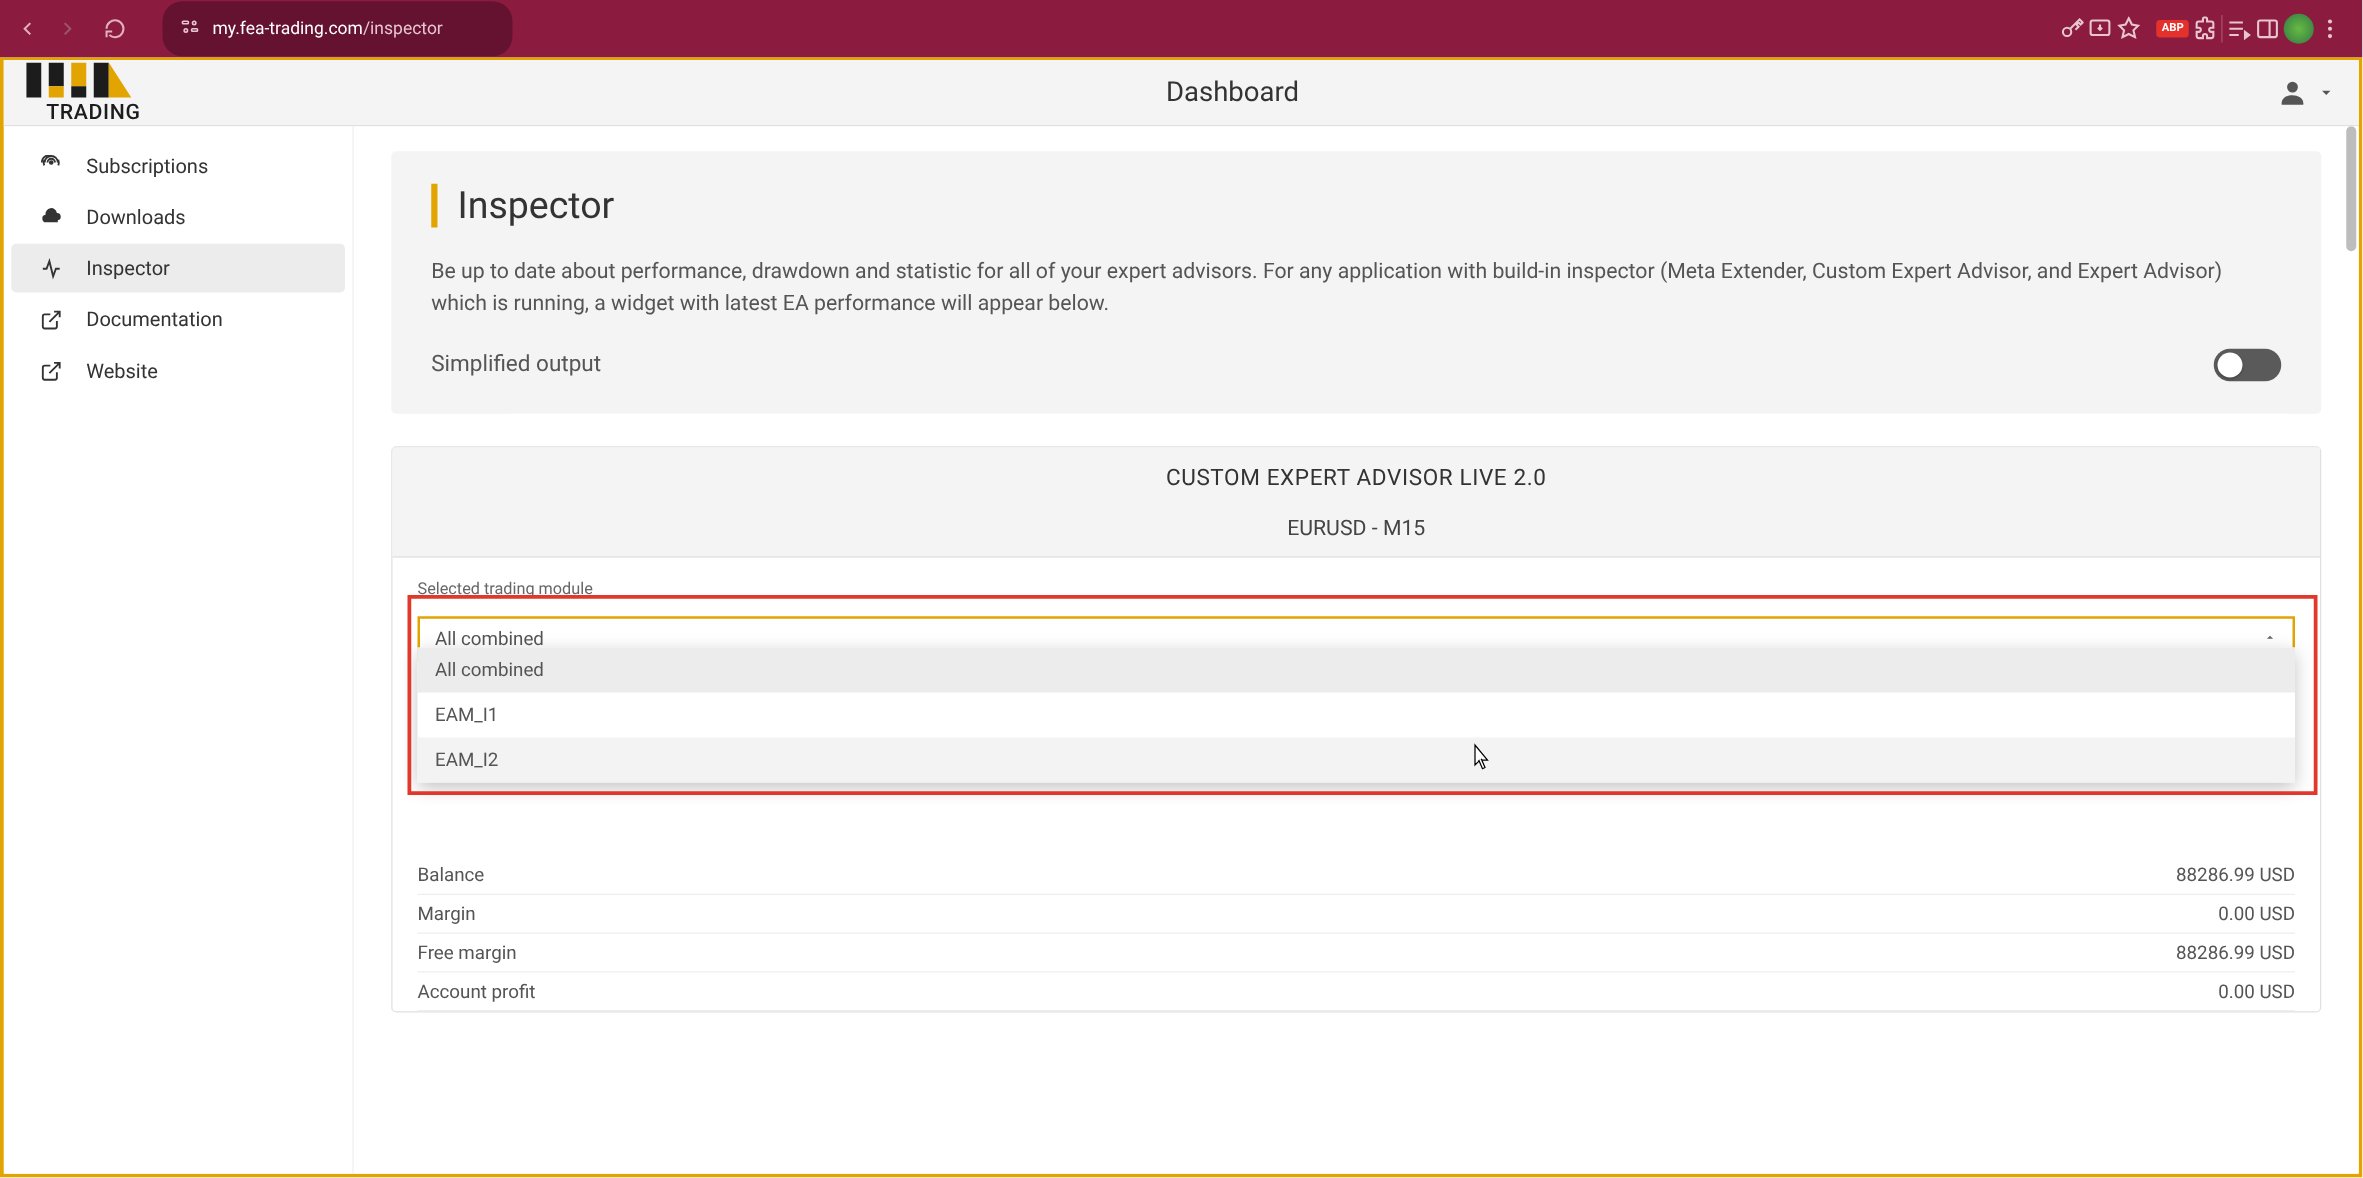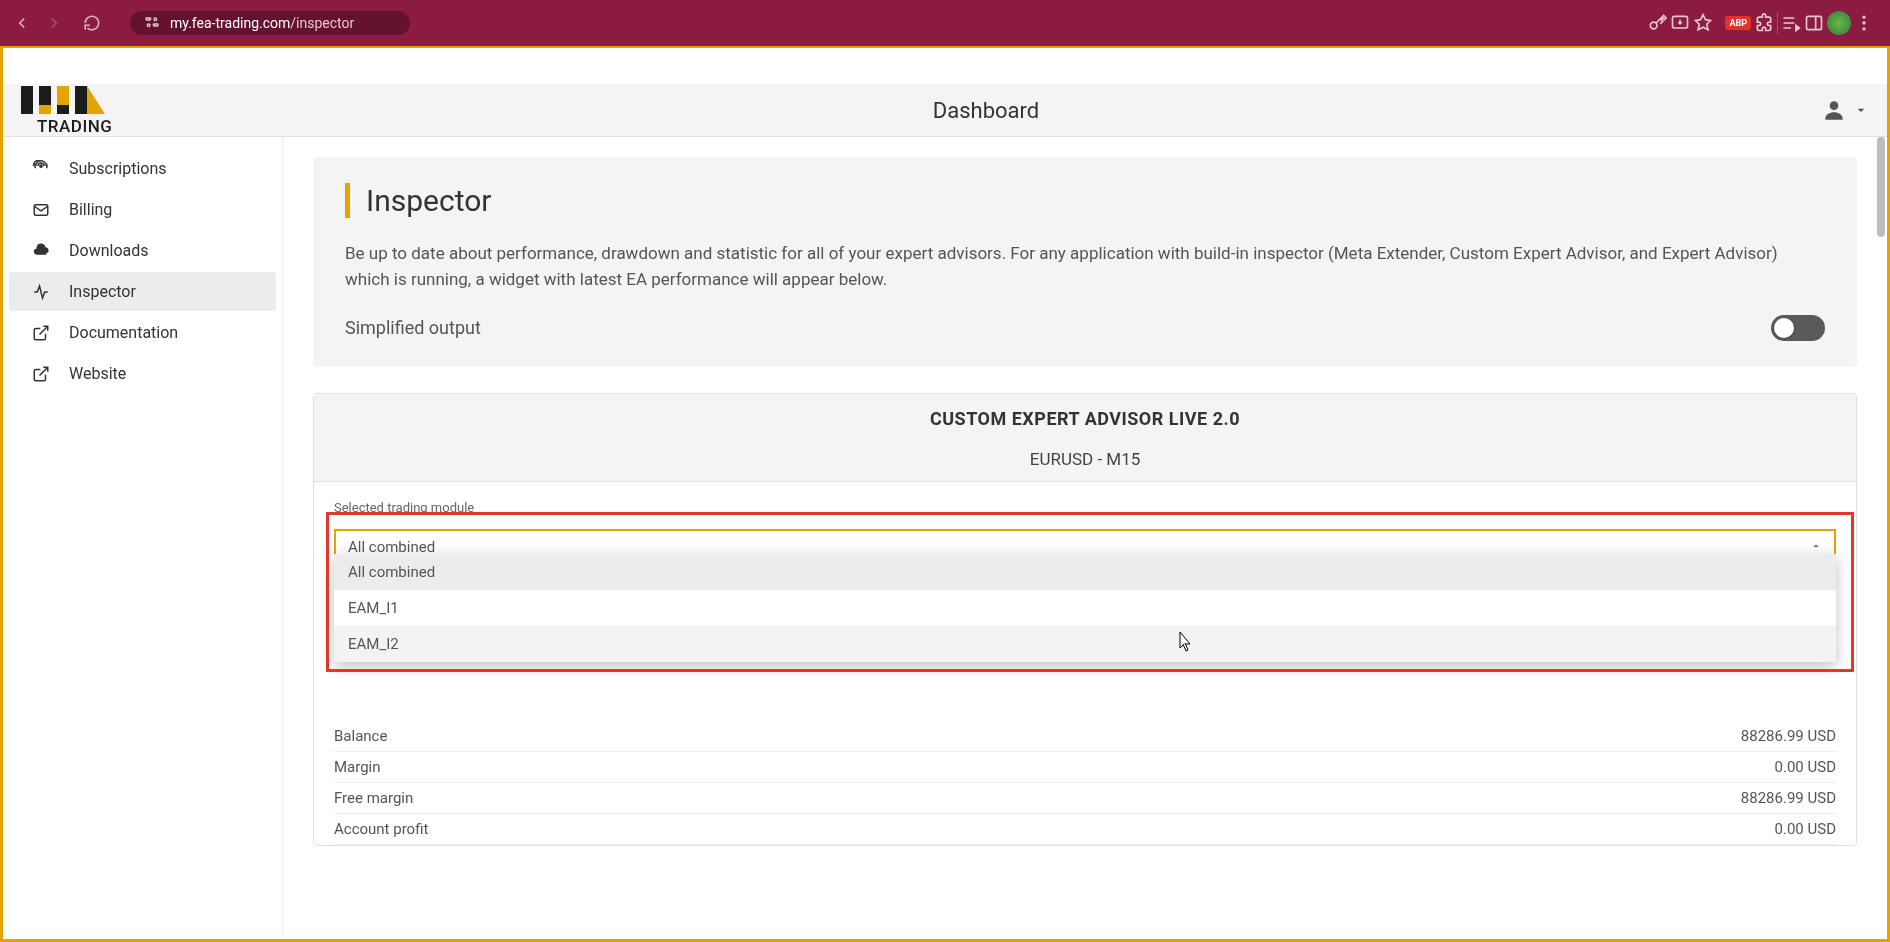--- a/index.html
+++ b/index.html
@@ -13,21 +13,21 @@
     align-items: center;
     padding: 0 10px;
     gap: 8px;
   }
   .browser-btn { width: 24px; height: 24px; display: flex; align-items: center; justify-content: center; color: #e0b0c0; cursor: pointer; }
   .browser-btn.dim { color: #9c5668; }
   .url-bar {
     flex: 0 1 auto;
     background: #651231;
     border-radius: 16px;
-    height: 24px;
+    height: 44px;
     display: flex;
     align-items: center;
     padding: 0 14px;
     color: #e8c5cf;
     font-size: 14px;
     margin-left: 8px;
     min-width: 280px;
   }
   .url-bar .site-icon { margin-right: 10px; font-size: 14px; }
   .url-bar .domain { color: #fff; }
@@ -49,21 +49,20 @@
   }
   
   
   .app-topbar {
     height: 53px;
     background: #f4f4f4;
     border-bottom: 1px solid #e0e0e0;
     display: flex;
     align-items: center;
     padding: 0 18px;
-    margin-top: 36px;
   }
   .logo-area { position:relative; width:130px; height:48px;}
   .logo-area svg{position:absolute; top:0; left:0;}
   .logo-area .ttext{position:absolute; bottom:-2px; left:16px; font-size:17px; font-weight:500; color:#1c1c1c; letter-spacing:0.5px;}
   
   .topbar-title { flex: 1; text-align: center; font-size: 22px; color: #333; font-weight: 400; }
   .topbar-user { display: flex; align-items: center; gap: 6px; color: #555; }
   
   
   .app-body { flex: 1; display: flex; overflow: hidden; position:relative;}
@@ -97,21 +96,21 @@
   .card { background: #f4f4f4; border-radius: 4px; padding: 26px 32px; margin-bottom: 26px; }
   .card h1 { font-size: 30px; font-weight: 400; color: #333; border-left: 5px solid #e2a400; padding-left: 16px; margin-bottom: 22px; }
   .card p { font-size: 17px; color: #555; line-height: 1.55; margin-bottom: 22px; }
   .simplified-row { display: flex; align-items: center; justify-content: space-between; }
   .simplified-row span { font-size: 18px; color: #555; }
   .toggle { width: 54px; height: 26px; background: #5a5a5a; border-radius: 13px; position: relative; cursor:pointer;}
   .toggle::after { content:""; position:absolute; width:20px; height:20px; background:#fff; border-radius:50%; top:3px; left:3px; box-shadow:0 1px 2px rgba(0,0,0,.3);}
   
   .ea-card { background: #fff; border: 1px solid #e0e0e0; border-radius: 4px; overflow:visible; position:relative;}
   .ea-header { background: #f4f4f4; padding: 14px 0 12px; text-align: center; border-bottom:1px solid #e0e0e0;}
-  .ea-header .t1 { font-size: 18px; font-weight: 700; color: #333; letter-spacing: 0.5px;}
+  .ea-header .t1 { font-size: 18px; font-weight: 400; color: #333; letter-spacing: 0.5px;}
   .ea-header .t2 { font-size: 17px; color: #444; margin-top: 20px;}
   .ea-body { padding: 18px 20px 0 20px; position:relative; }
   .ea-label { font-size: 13px; color: #666; margin-bottom: 14px; }
   
   .select-box {
     border: 2px solid #e2a400;
     background: #fff;
     height: 36px;
     display: flex;
     align-items: center;
@@ -263,29 +262,20 @@
             <svg width="18" height="18" viewBox="0 0 24 24" fill="none" stroke="currentColor" stroke-width="2">
               <path d="M5 8a7 7 0 0 1 14 0M8 8a4 4 0 0 1 8 0"></path>
               <circle cx="12" cy="8" r="1.5" fill="currentColor"></circle>
               <path d="M2 8c0-5 4-8 10-8"></path>
               <path d="M22 8c0-5-4-8-10-8" opacity="0"></path>
               <path d="M4 5c2-3 5-4 8-4s6 1 8 4" opacity="0"></path>
               <path d="M4.5 11a9 9 0 0 1 0-6M19.5 5a9 9 0 0 1 0 6"></path>
             </svg>
           </span>
         <span>Subscriptions</span>
-      </div>
-      <div class="side-item">
-        <span class="sico">
-            <svg width="18" height="18" viewBox="0 0 24 24" fill="none" stroke="currentColor" stroke-width="2">
-              <rect x="3" y="5" width="18" height="14" rx="2"></rect>
-              <path d="M3 7l9 6 9-6"></path>
-            </svg>
-          </span>
-        <span>Billing</span>
       </div>
       <div class="side-item">
         <span class="sico">
             <svg width="18" height="18" viewBox="0 0 24 24" fill="currentColor">
               <path d="M19 15a4 4 0 0 0-1-7.9A6 6 0 0 0 6 9a4 4 0 0 0 1 8h12z"></path>
             </svg>
           </span>
         <span>Downloads</span>
       </div>
       <div class="side-item active">

